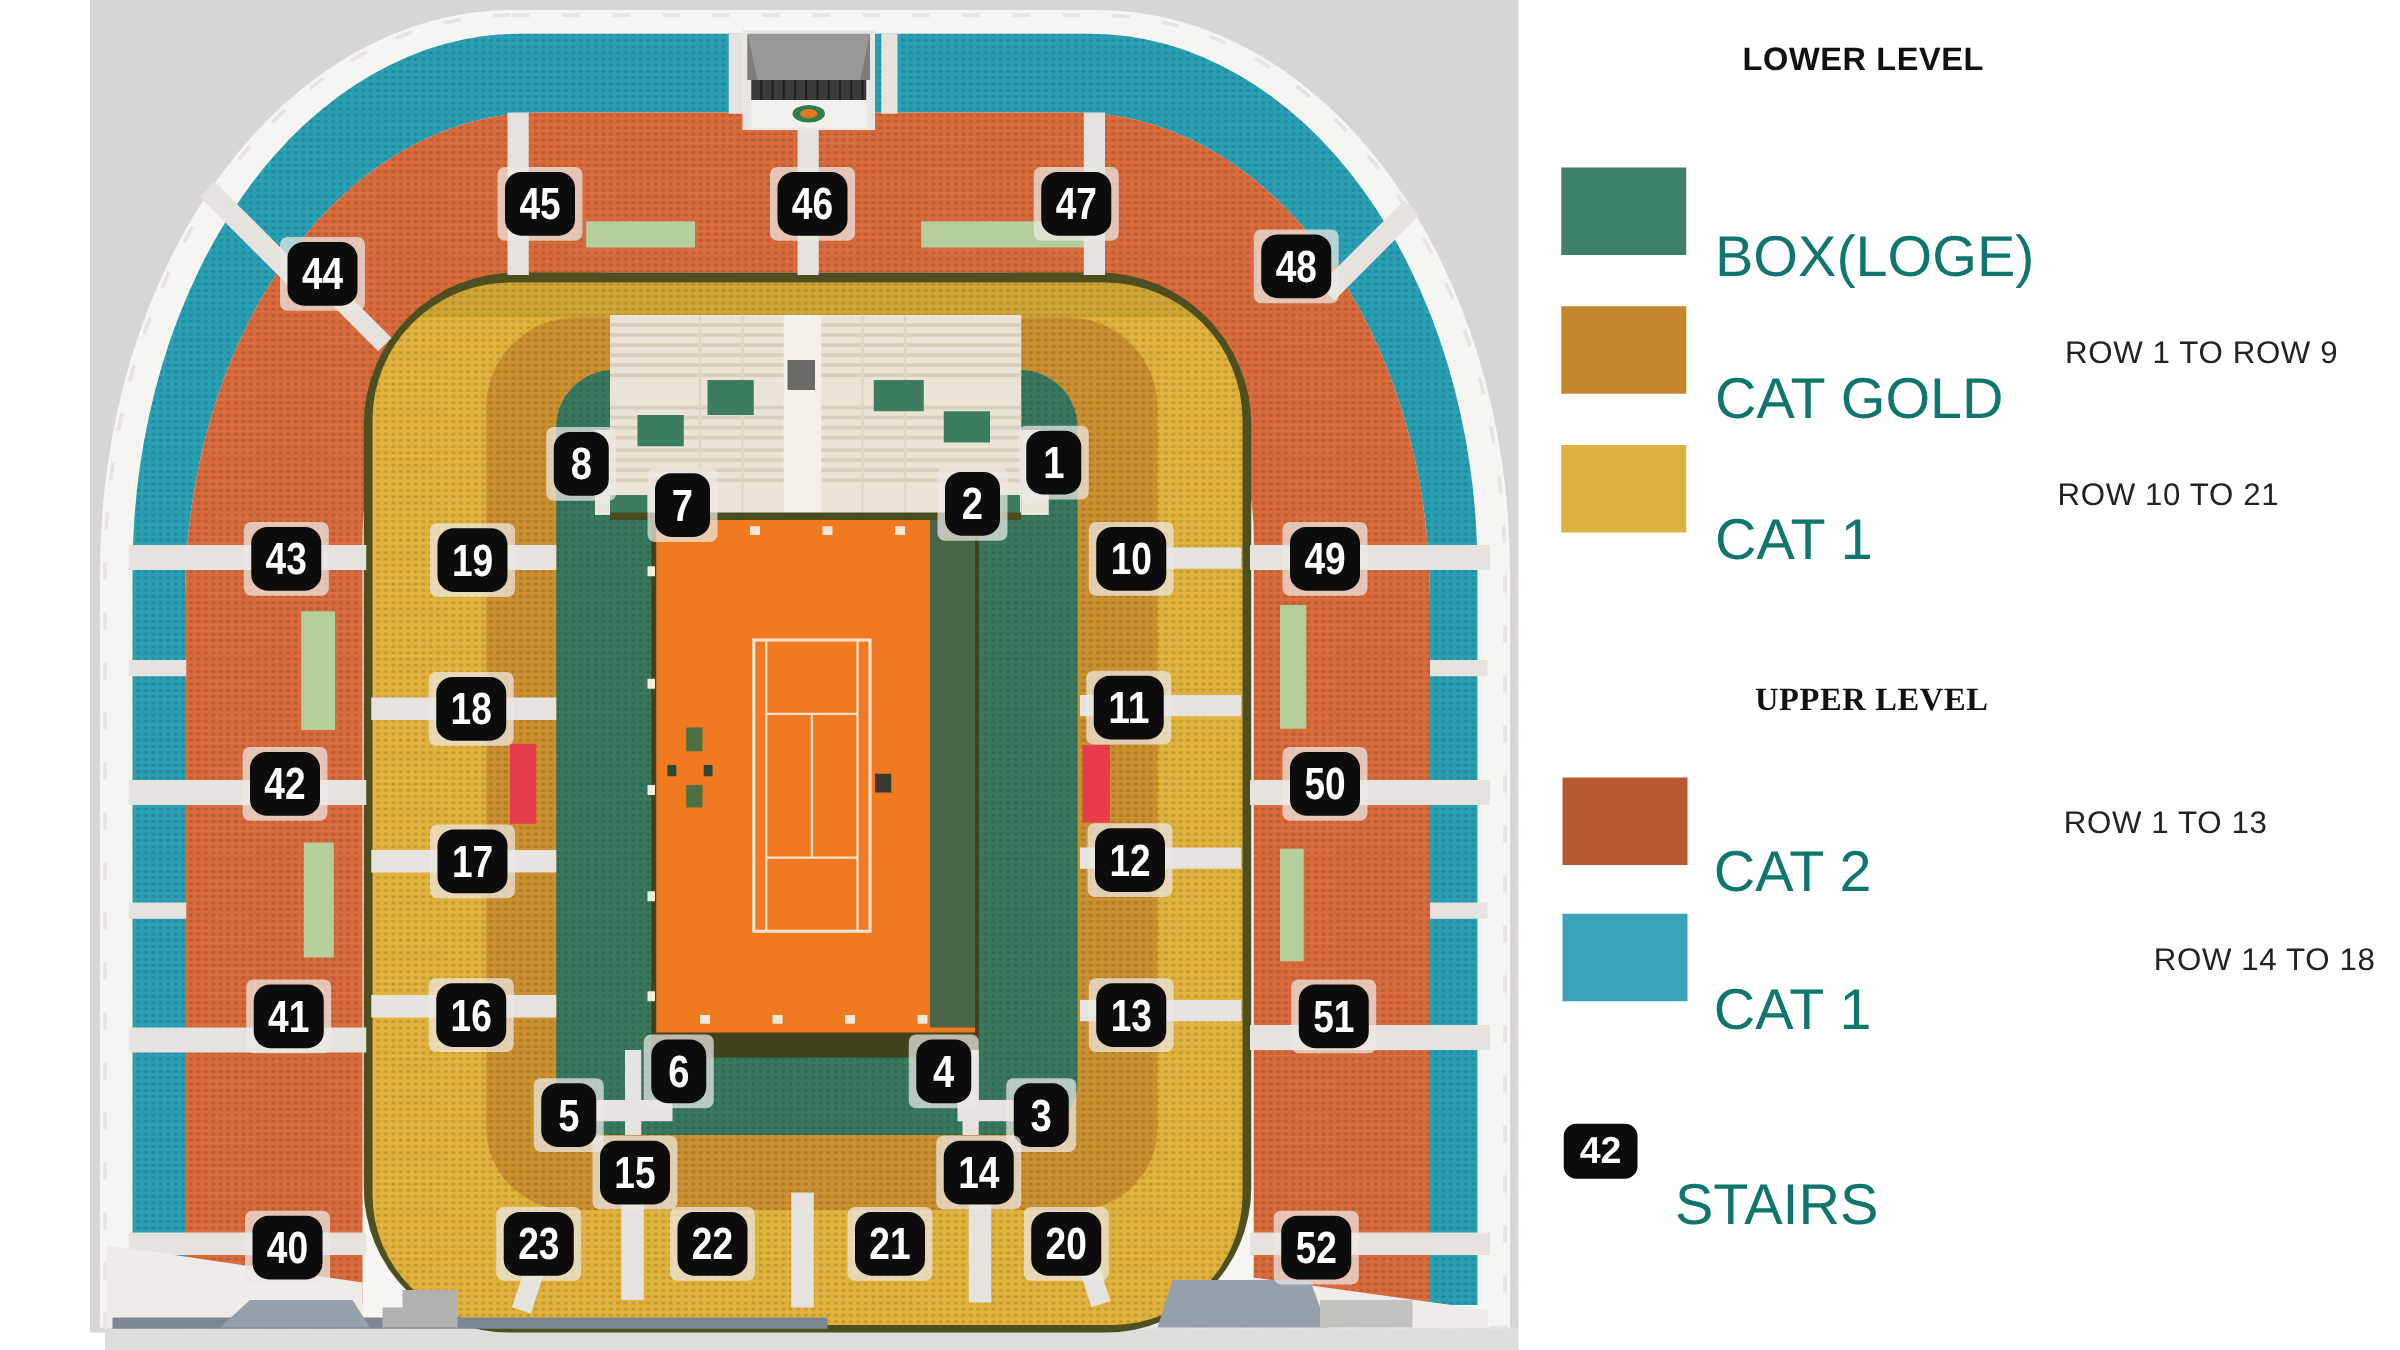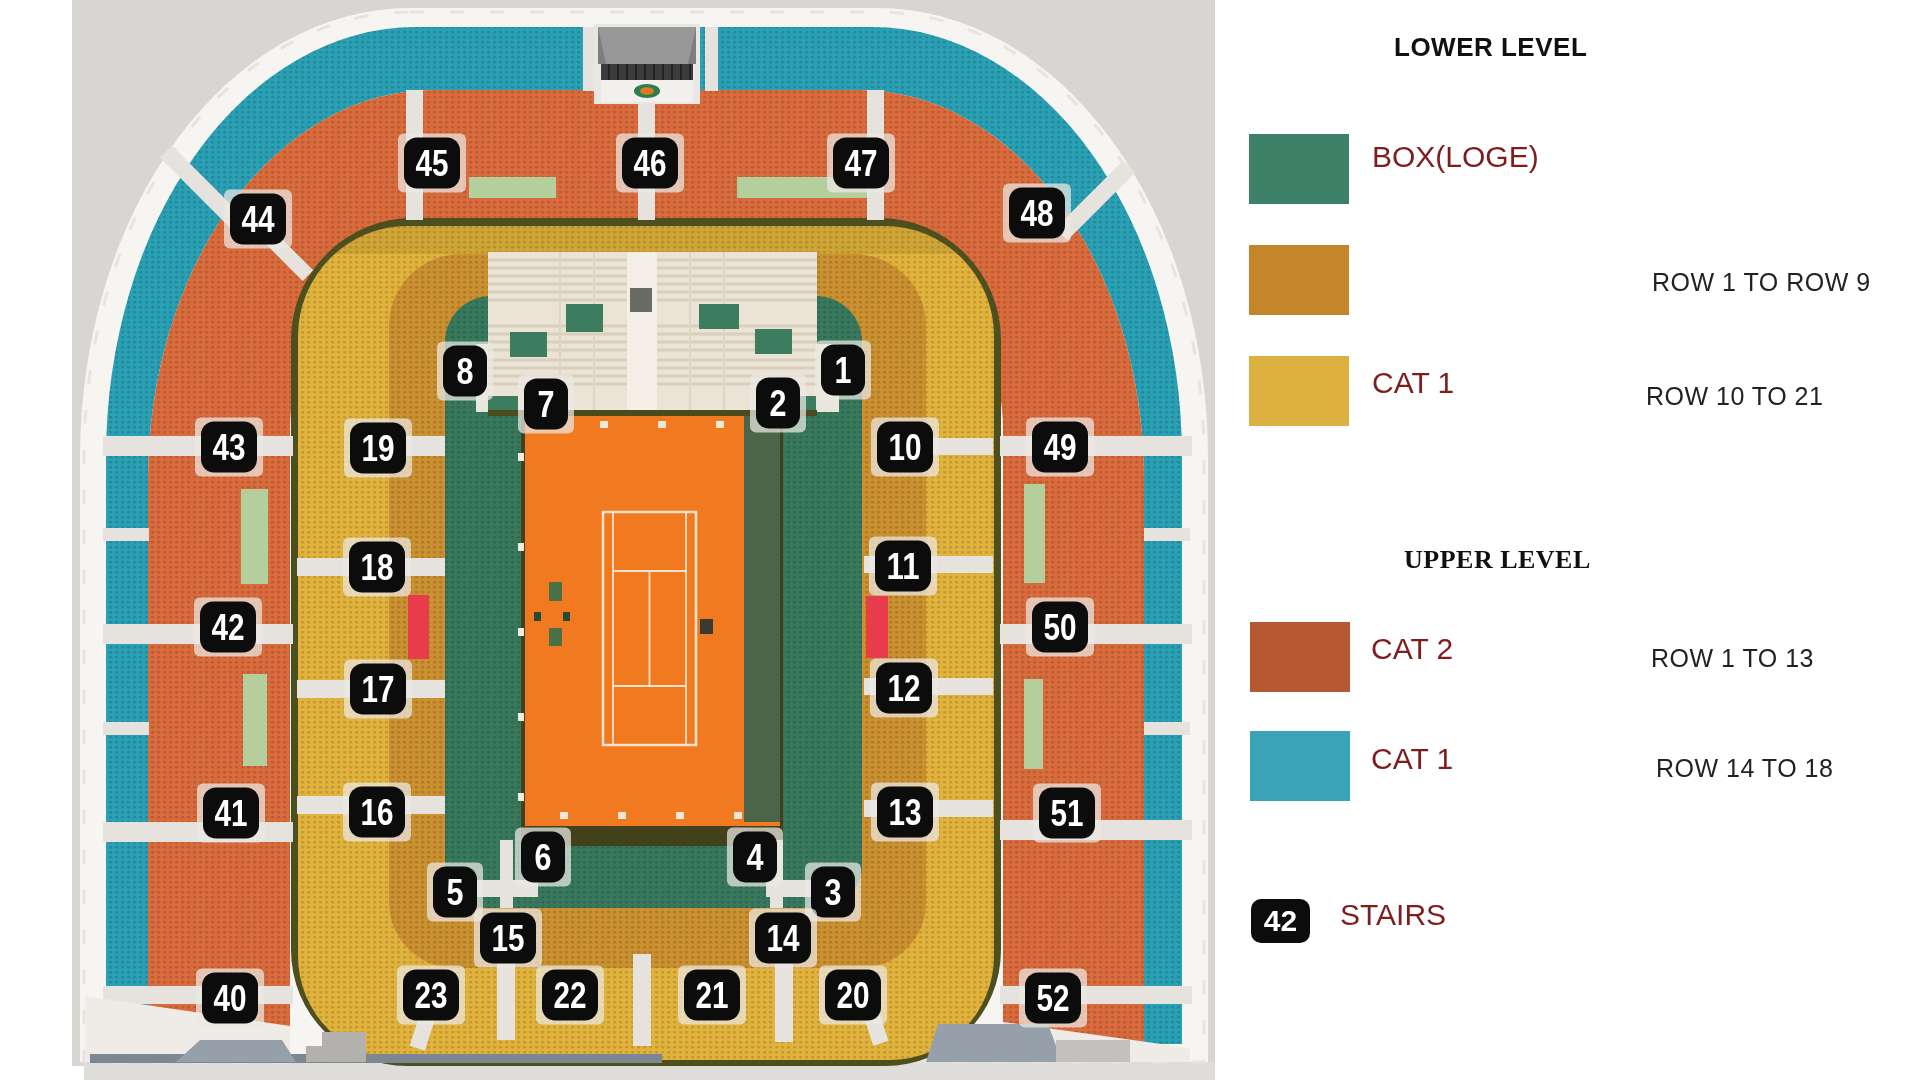--- a/index.html
+++ b/index.html
@@ -1,21 +1,21 @@
 <!DOCTYPE html>
 <html><head>
 <meta charset="utf-8">
 <style>
   html,body { margin:0; padding:0; background:#ffffff; width:1920px; height:1080px; overflow:hidden;
                font-family:"Liberation Sans", sans-serif; }
   .page { position:relative; width:1920px; height:1080px; background:#ffffff; }
   .map { position:absolute; left:0; top:0; }
   .legend-title { position:absolute; font-weight:bold; font-size:26px; color:#111; letter-spacing:0.5px; }
   .swatch { position:absolute; width:100px; height:70px; }
-  .cat { position:absolute; font-size:30px; color:#7f1d1d; letter-spacing:0; }
+  .cat { position:absolute; font-size:46px; color:#0f766e; letter-spacing:0;margin-top:38px; }
   .rows { position:absolute; font-size:25px; color:#222; letter-spacing:0.5px; line-height:36px; }
 </style>
 </head>
 <body>
 <div class="page">
 
   <svg class="map" width="1215" height="1080" viewBox="0 0 1215 1080">
     <defs>
       <clipPath id="cy">
           <path d="M 408,226 H 884 A 110,110 0 0 1 994,336 V 956 A 104,104 0 0 1 890,1060 H 402 A 104,104 0 0 1 298,956 V 336 A 110,110 0 0 1 408,226 Z"></path>
@@ -505,20 +505,21 @@
 
   <div class="legend-title" style="left:1394px; top:32px;">LOWER LEVEL</div>
 
   <div class="swatch" style="left:1249px; top:134px; background:#3d8168;"></div>
 
   <div class="cat" style="left:1372px; top:140px;">BOX(LOGE)</div>
 
 
   <div class="swatch" style="left:1249px; top:245px; background:#c5862b;"></div>
 
+  <div class="cat" style="left:1372px; top:253px;">CAT GOLD</div>
 
   <div class="rows" style="left:1624px; top:264px;margin-left:28px;">ROW 1 TO ROW 9</div>
 
   <div class="swatch" style="left:1249px; top:356px; background:#dcb140;"></div>
 
   <div class="cat" style="left:1372px; top:366px;">CAT 1</div>
 
   <div class="rows" style="left:1646px; top:378px;">ROW 10 TO 21</div>
 
   <div class="legend-title" style="left:1404px; top:545px;font-family:Liberation Serif, serif;">UPPER LEVEL</div>
@@ -526,18 +527,18 @@
   <div class="swatch" style="left:1250px; top:622px; background:#b65832;"></div>
 
   <div class="cat" style="left:1371px; top:632px;">CAT 2</div>
 
   <div class="rows" style="left:1651px; top:640px;">ROW 1 TO 13</div>
 
   <div class="swatch" style="left:1250px; top:731px; background:#3ba3b8;"></div>
 
   <div class="cat" style="left:1371px; top:742px;">CAT 1</div>
 
-  <div class="rows" style="left:1656px; top:750px;">ROW 14 TO 18</div>
+  <div class="rows" style="left:1723px; top:750px;">ROW 14 TO 18</div>
 
   <div style="position:absolute; left:1251px; top:899px; width:59px; height:44px; background:#0c0c0c; border-radius:10px; color:#fff; font-weight:bold; font-size:30px; text-align:center; line-height:44px;">42</div>
 
   <div class="cat" style="left:1340px; top:898px;">STAIRS</div>
 </div>
 
 </body></html>

